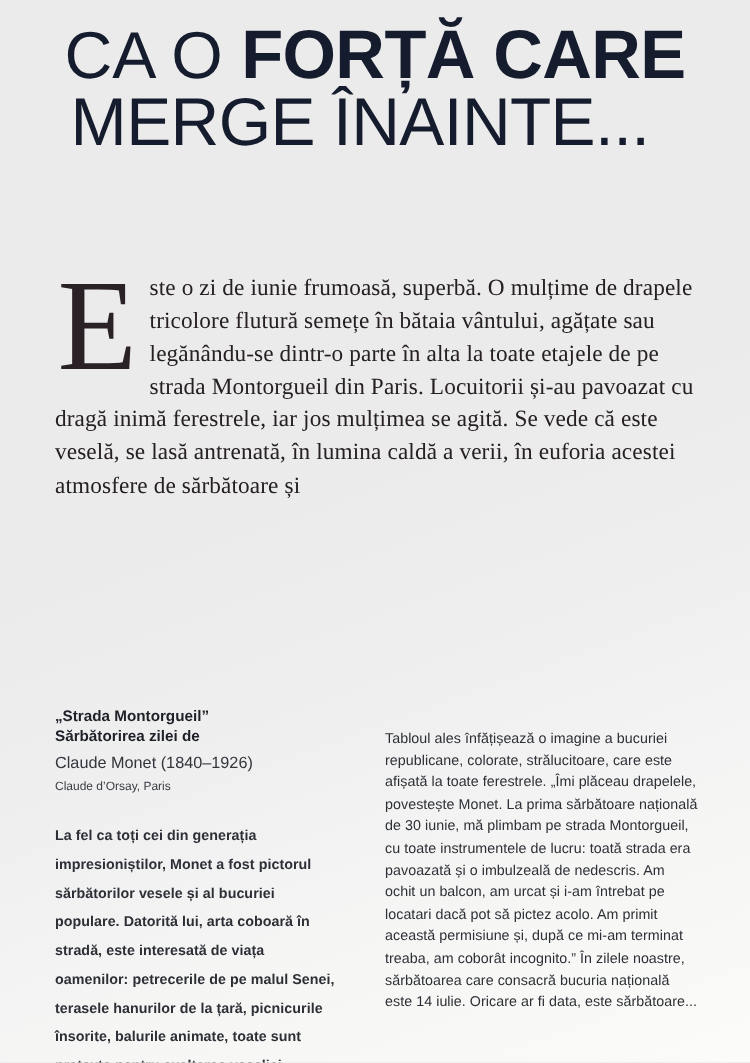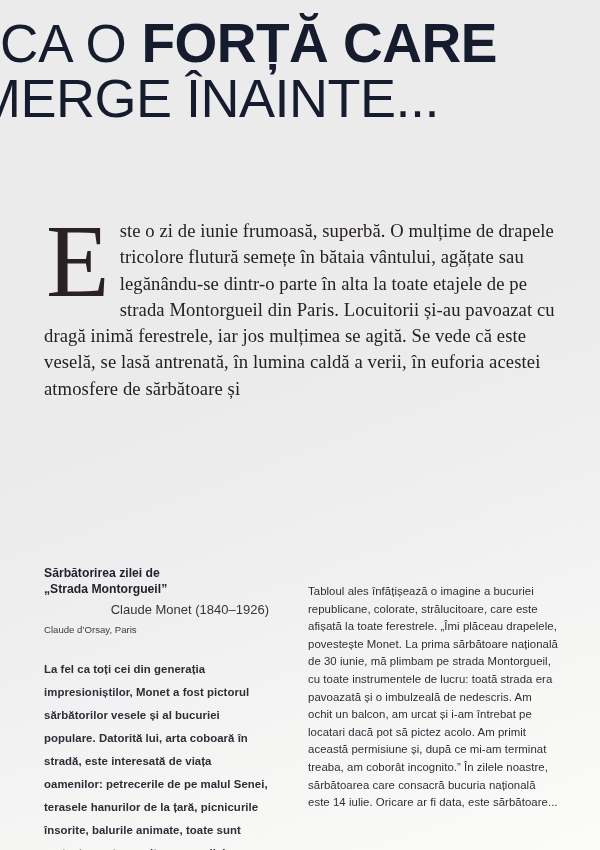--- a/index.html
+++ b/index.html
@@ -22,20 +22,21 @@
     background:
       linear-gradient(160deg, #ebebeb 0%, #ebebeb 45%, #efeff0 62%, #f6f6f5 82%, #fbfbf9 100%);
   }
 
   
   .headline {
     position: absolute;
     left: 0;
     right: 0;
     top: 18px;
+    text-align: center;
     line-height: 0.93;
     color: #151c2e;
     letter-spacing: -0.5px;
   }
   .headline .line {
     display: block;
     white-space: nowrap;
   }
   .hl-light {
     font-size: 53px;
@@ -106,21 +107,20 @@
     line-height: 15.6px;
     color: #1e2128;
     letter-spacing: 0px;
   }
   .caption-artist {
     margin-top: 5px;
     font-size: 13px;
     font-weight: 400;
     line-height: 16px;
     color: #33363c;
-    text-align: right;
   }
   .caption-meta {
     margin-top: 5px;
     font-size: 9.6px;
     font-weight: 400;
     line-height: 14px;
     color: #3a3d43;
   }
   .col-left-body {
     margin-top: 21px;
@@ -140,22 +140,22 @@
   <span class="line"><span class="hl-light">CA O </span><span class="hl-bold">FORȚĂ CARE</span></span>
   <span class="line line2 hl-med">MERGE ÎNAINTE...</span>
 </div>
 
 <div class="intro">
   <span class="dropcap">E</span><span>ste o zi de iunie frumoasă, superbă. O mulțime de drapele tricolore flutură semețe în bătaia vântului, agățate sau legănându-se dintr-o parte în alta la toate etajele de pe strada Montorgueil din Paris. Locuitorii și-au pavoazat cu dragă inimă ferestrele, iar jos mulțimea se agită. Se vede că este veselă, se lasă antrenată, în lumina caldă a verii, în euforia acestei atmosfere de sărbătoare și</span>
 </div>
 
 <div class="col-left">
   <div class="caption-title">
+    <div>„Strada Montorgueil”</div>
     <div>Sărbătorirea zilei de</div>
-    <div>„Strada Montorgueil”</div>
   </div>
   <div class="caption-artist">Claude Monet (1840–1926)</div>
   <div class="caption-meta">
     <div>Claude d’Orsay, Paris</div>
   </div>
   <div class="col-left-body">La fel ca toți cei din generația impresioniștilor, Monet a fost pictorul sărbătorilor vesele și al bucuriei populare. Datorită lui, arta coboară în stradă, este interesată de viața oamenilor: petrecerile de pe malul Senei, terasele hanurilor de la țară, picnicurile însorite, balurile animate, toate sunt pretexte pentru exaltarea veseliei împărtășite.</div>
 </div>
 
 <div class="col-right">
   <div>Tabloul ales înfățișează o imagine a bucuriei republicane, colorate, strălucitoare, care este afișată la toate ferestrele. „Îmi plăceau drapelele, povestește Monet. La prima sărbătoare națională de 30 iunie, mă plimbam pe strada Montorgueil, cu toate instrumentele de lucru: toată strada era pavoazată și o imbulzeală de nedescris. Am ochit un balcon, am urcat și i-am întrebat pe locatari dacă pot să pictez acolo. Am primit această permisiune și, după ce mi-am terminat treaba, am coborât incognito.” În zilele noastre, sărbătoarea care consacră bucuria națională este 14 iulie. Oricare ar fi data, este sărbătoare...</div>

